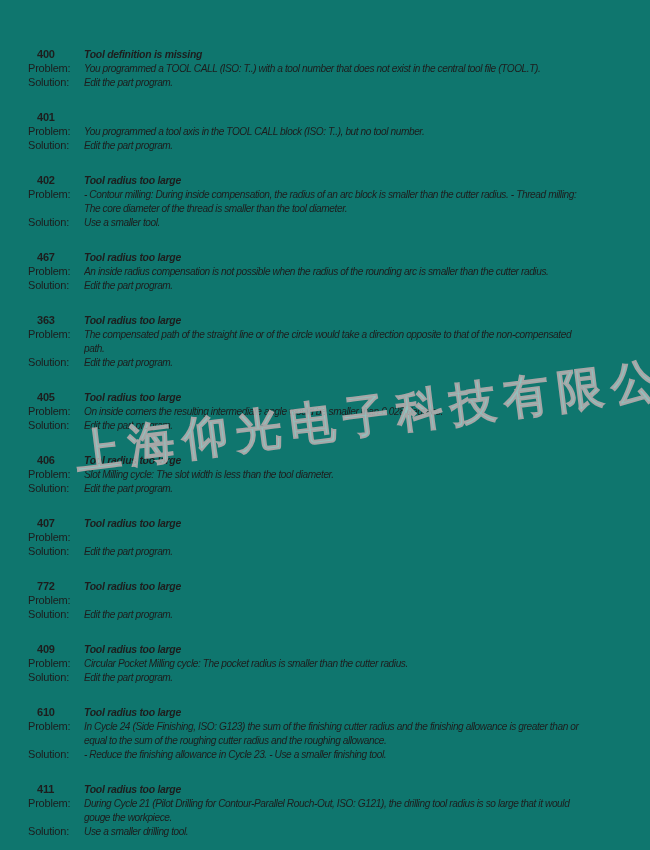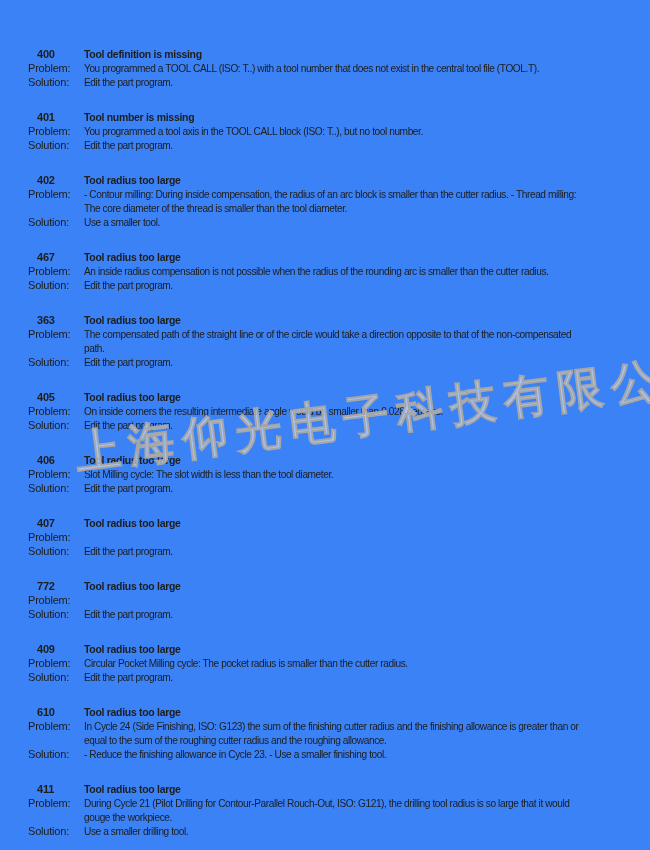--- a/index.html
+++ b/index.html
@@ -1,39 +1,39 @@
 <!DOCTYPE html>
 <html><head>
 <meta charset="utf-8">
 <style>
   html, body { margin: 0; padding: 0; background: #e8e8e8; }
   .page {
     width: 650px; height: 850px;
-    background: #3b82f6;
+    background: #0f766e;
     position: relative;
     overflow: hidden;
     font-family: "Liberation Sans", sans-serif;
     color: #1d1d1d;
   }
   .entries {
     position: absolute;
     top: 47px; left: 28px; right: 0;
   }
   .entry { margin-bottom: 21px; }
   .row { display: flex; align-items: baseline; }
   .label-col {
     flex: 0 0 56px; width: 56px;
     font-size: 11px; line-height: 14px;
     letter-spacing: -0.2px;
   }
   .content-col {
     flex: 1 1 auto; min-width: 0;
     margin-right: 26px;
     overflow: hidden;
-    font-size: 11px; line-height: 14px;
+    font-size: 11px; line-height: 14px; font-style: italic;
   }
   .code {
     font-weight: 700;
     margin-left: 9px;
     display: inline-block;
   }
   .title {
     font-weight: 700;
     display: inline-block;
     white-space: nowrap;
@@ -82,21 +82,20 @@
       <div class="label-col">Solution:</div>
       <div class="content-col">
             <div class="line">Edit the part program.</div>
           </div>
     </div>
   </section>
 
   <section class="entry">
     <div class="row">
       <div class="label-col"><span class="code">401</span></div>
-      <div class="content-col"><span class="title">Tool number is missing</span></div>
     </div>
     <div class="row">
       <div class="label-col">Problem:</div>
       <div class="content-col">
             <div class="line">You programmed a tool axis in the TOOL CALL block (ISO: T..), but no tool number.</div>
           </div>
     </div>
     <div class="row">
       <div class="label-col">Solution:</div>
       <div class="content-col">

